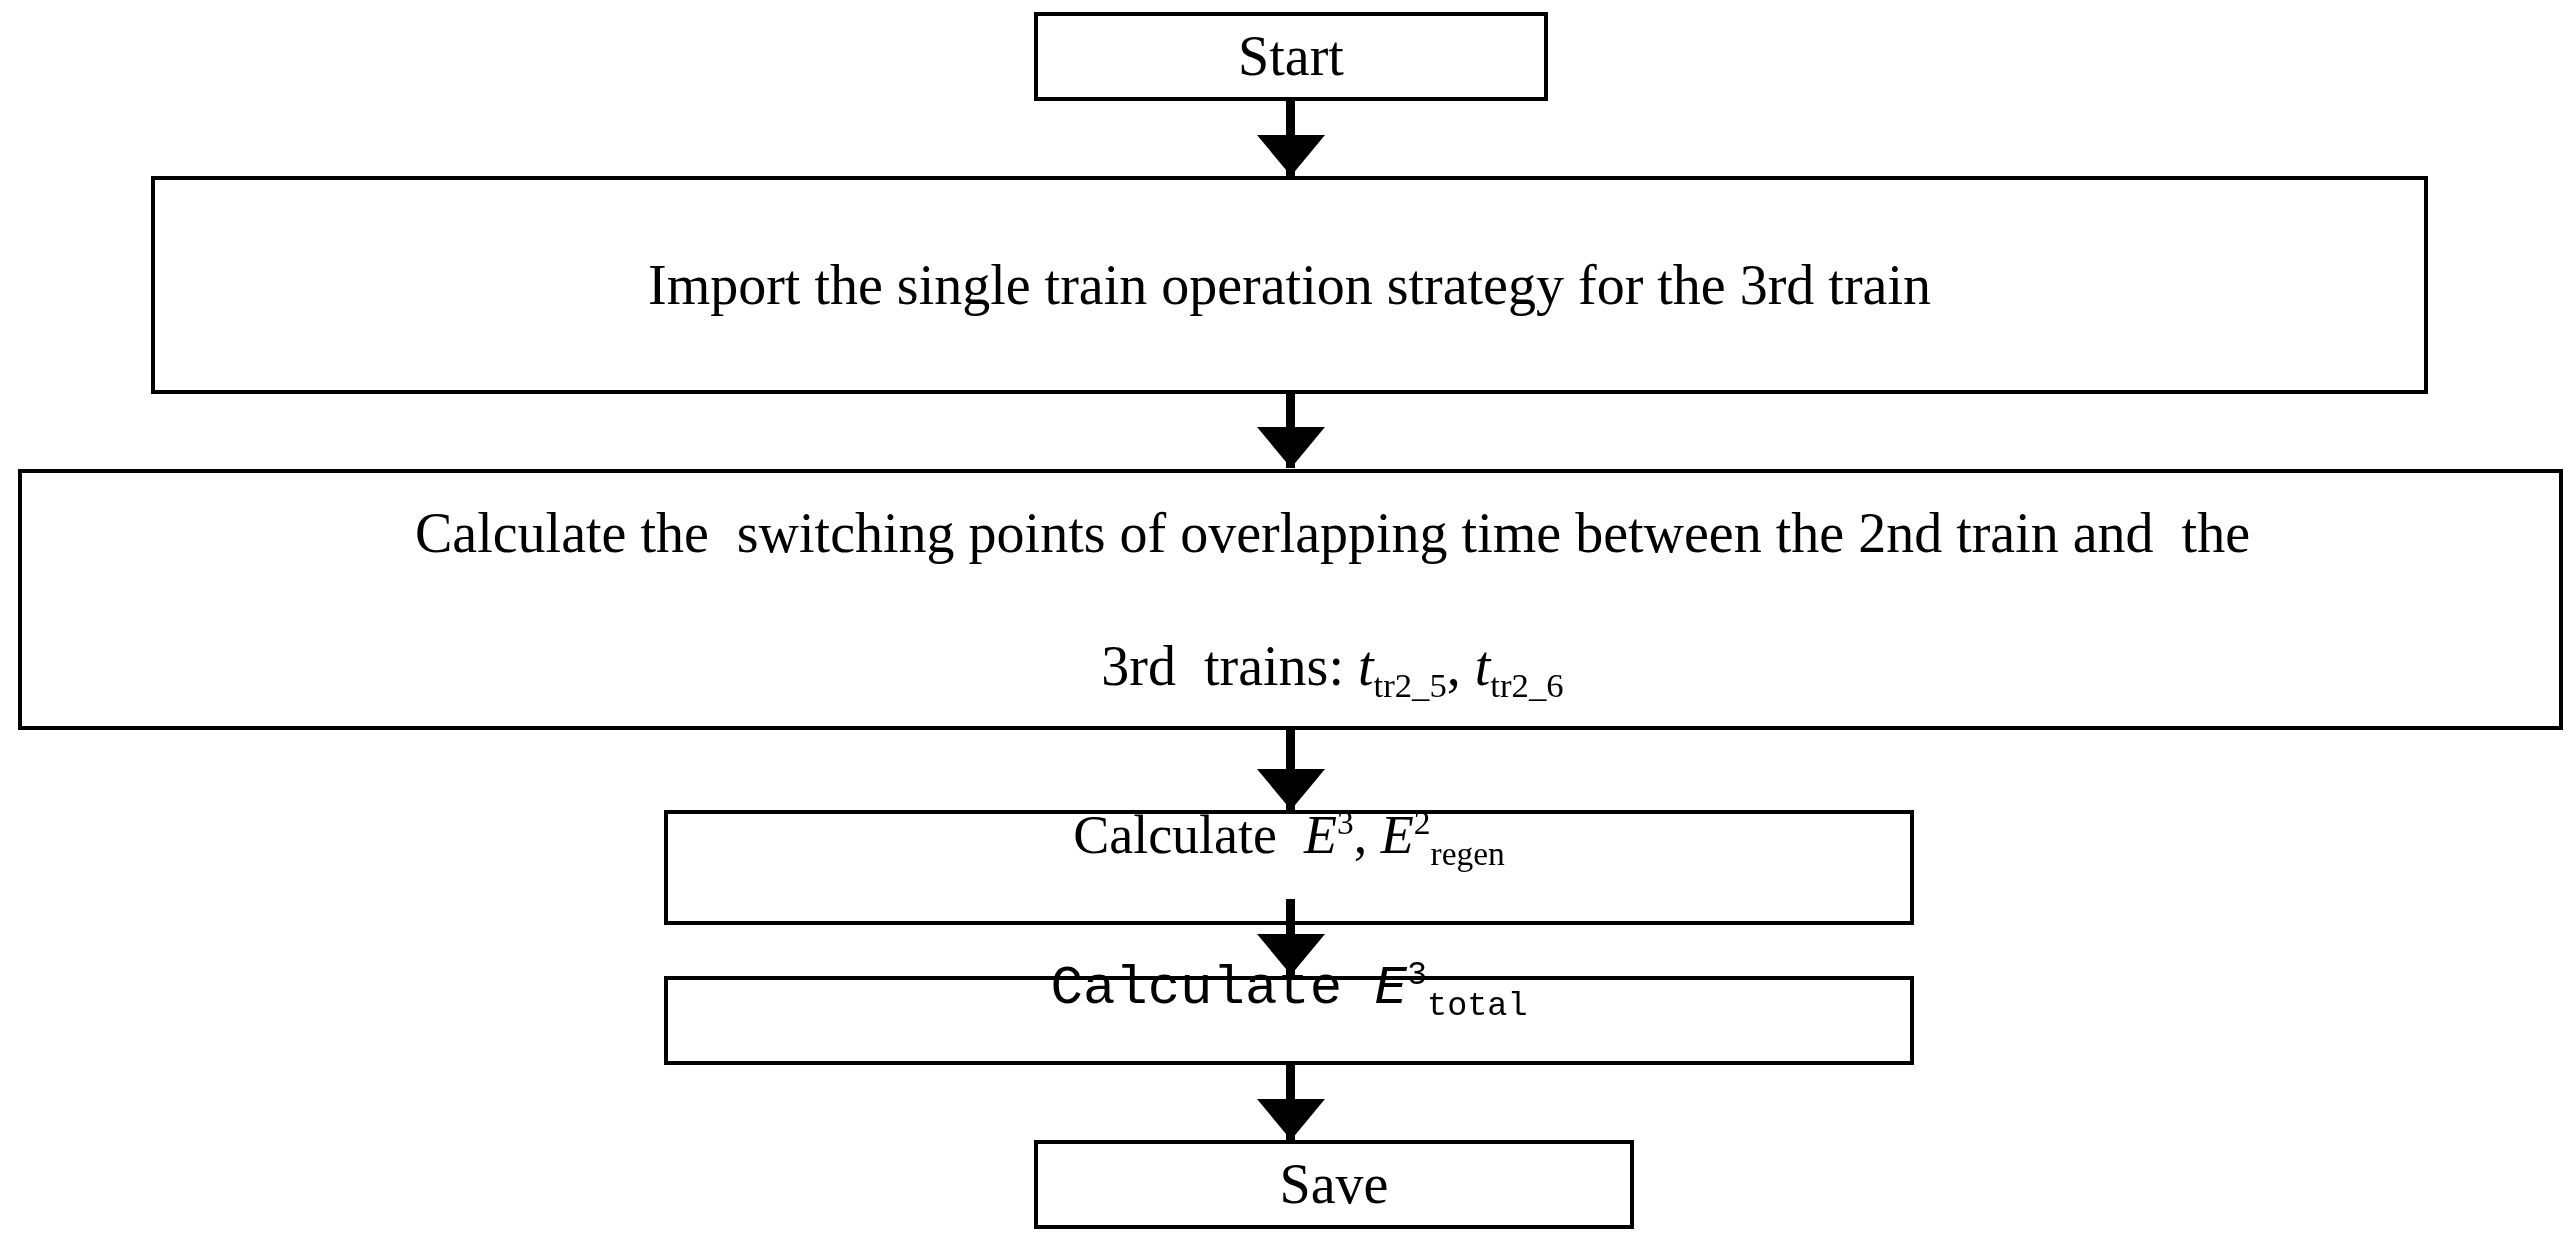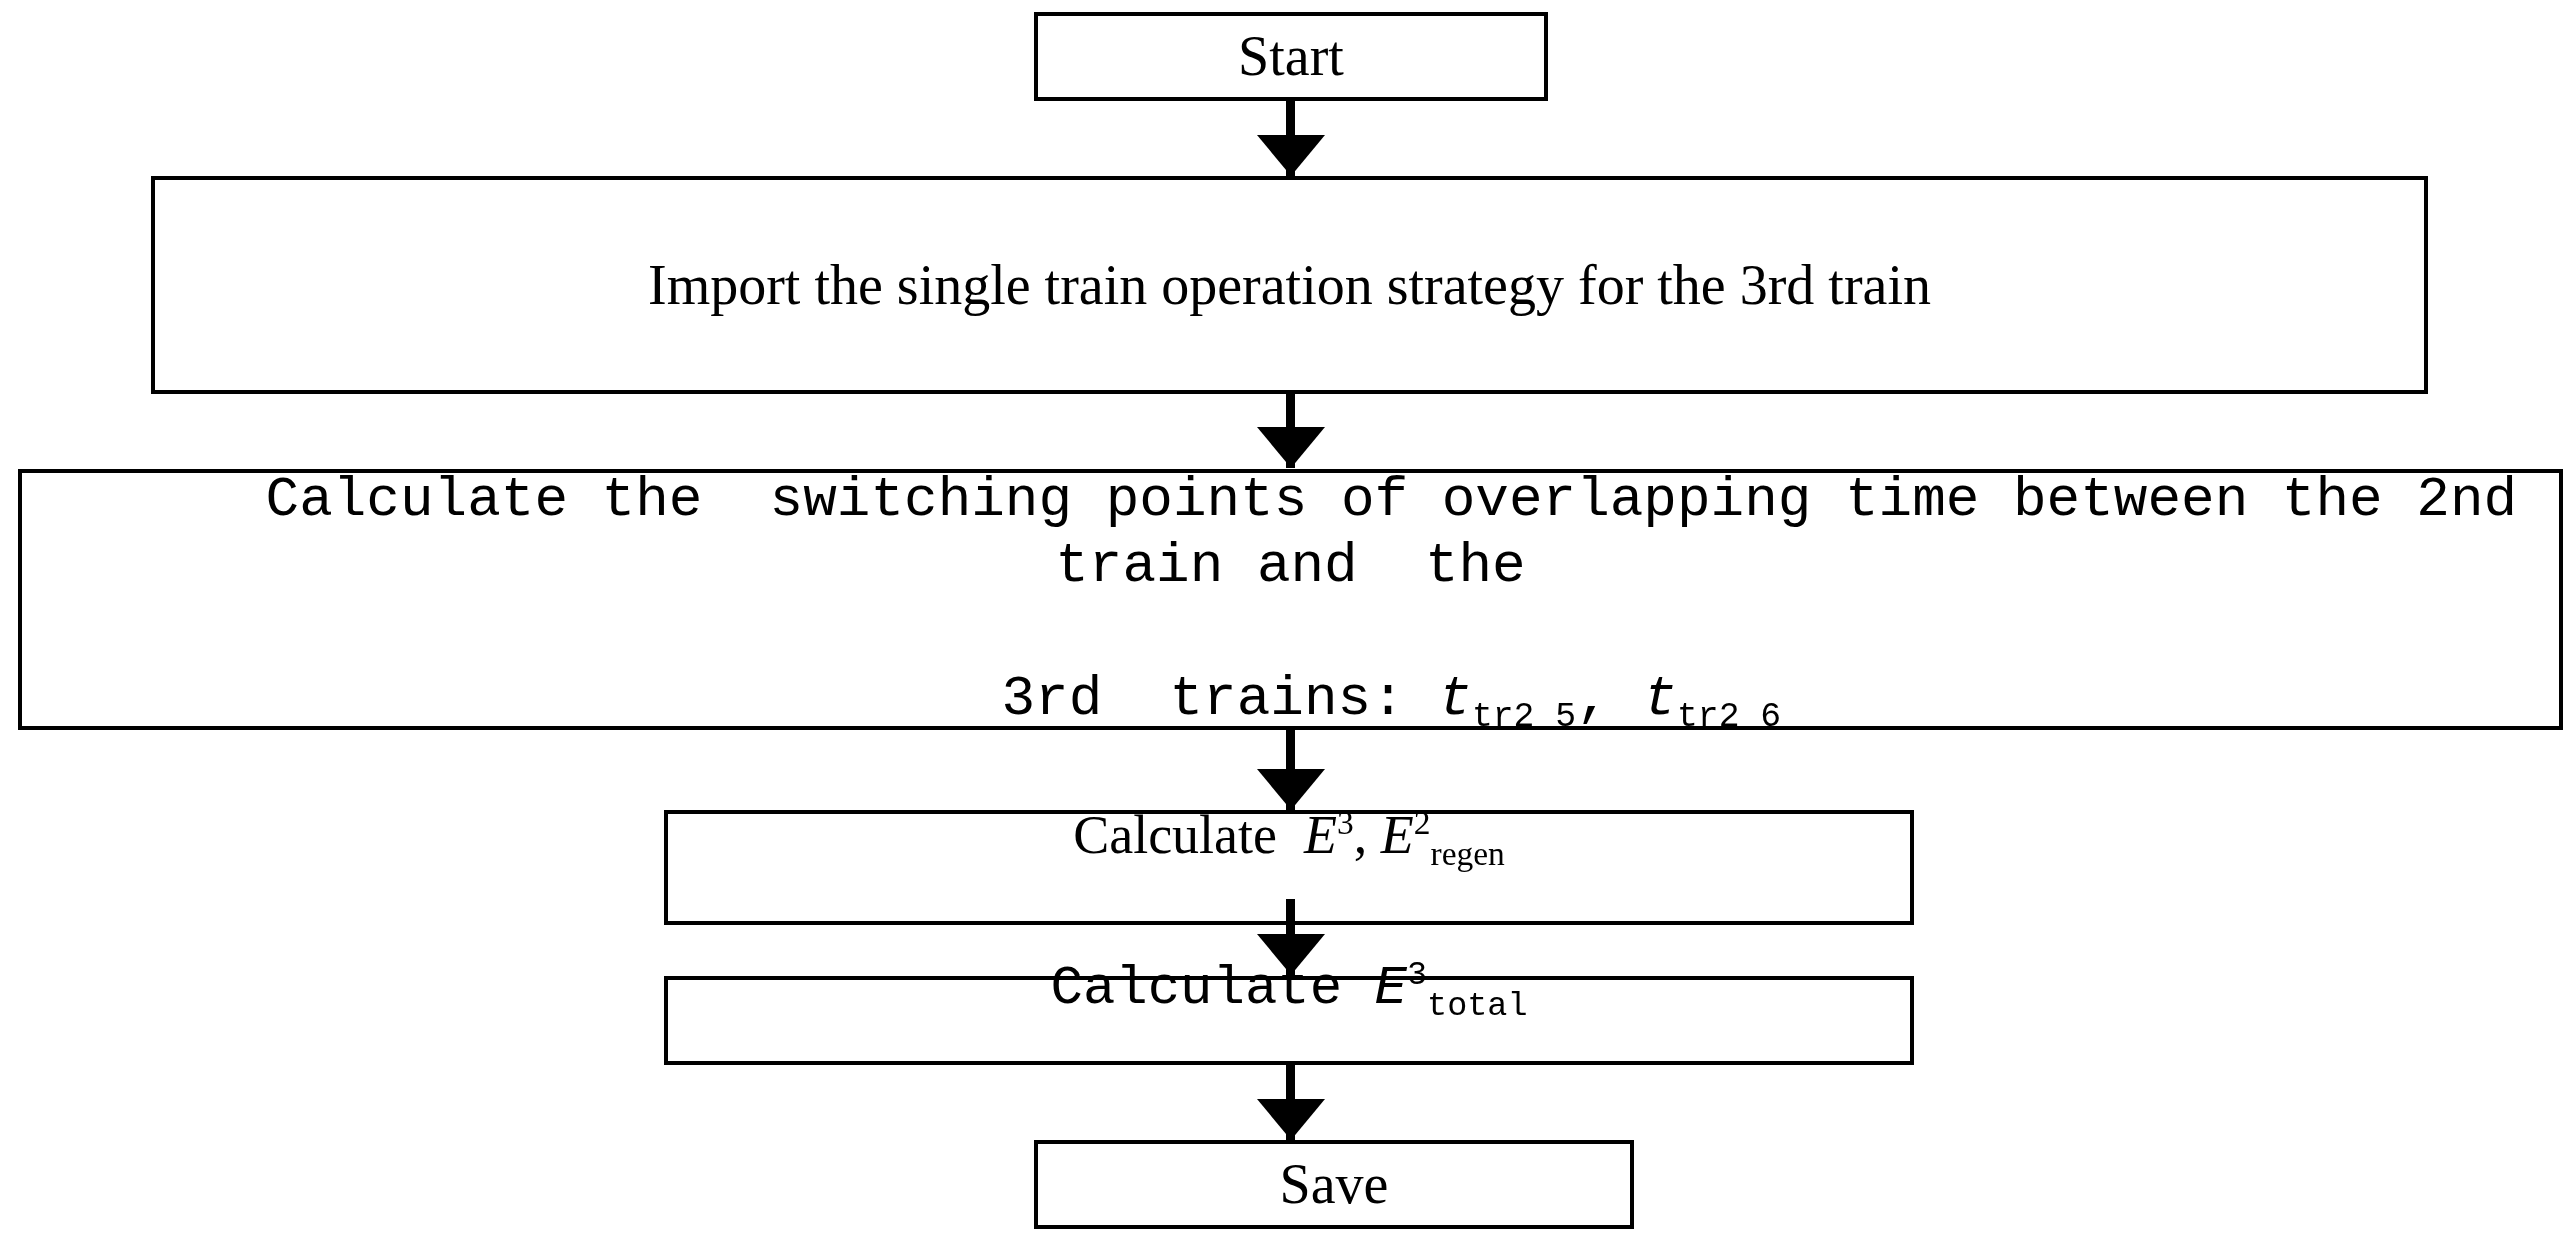--- a/index.html
+++ b/index.html
@@ -42,21 +42,21 @@
   #node-start   { left: 1034px; top:   11.7px; width:  514px; height:  89px; }
   #node-import  { left:  151px; top:  176px; width: 2277px; height: 218px; }
   #node-switch  { left:   18px; top:  469px; width: 2545px; height: 261px; }
   #node-calc-e3 { left:  664px; top:  810px; width: 1250px; height:  115px; }
   #node-calc-tot{ left:  664px; top: 976px; width: 1250px; height:  89px; font-family: Liberation Mono, monospace; }
   #node-save    { left: 1034px; top: 1140px; width:  600px; height:  89px; }
 
   
   #node-start   .txt { font-size: 56px; }
   #node-import  .txt { font-size: 56px; }
-  #node-switch  .txt { font-size: 56px; font-family: Liberation Mono, monospace; }
+  #node-switch  .txt { font-size: 56px; }
   #node-calc-e3 .txt { font-size: 54px; }
   #node-calc-tot.node .txt { font-size: 54px; }
   #node-save    .txt { font-size: 56px; }
 
   
   .mvar { font-style: italic; }
   .msup { font-size: 0.62em; vertical-align: super; line-height: 0; font-style: normal; }
   .msub { font-size: 0.62em; vertical-align: sub;   line-height: 0; font-style: normal; }
 
   

